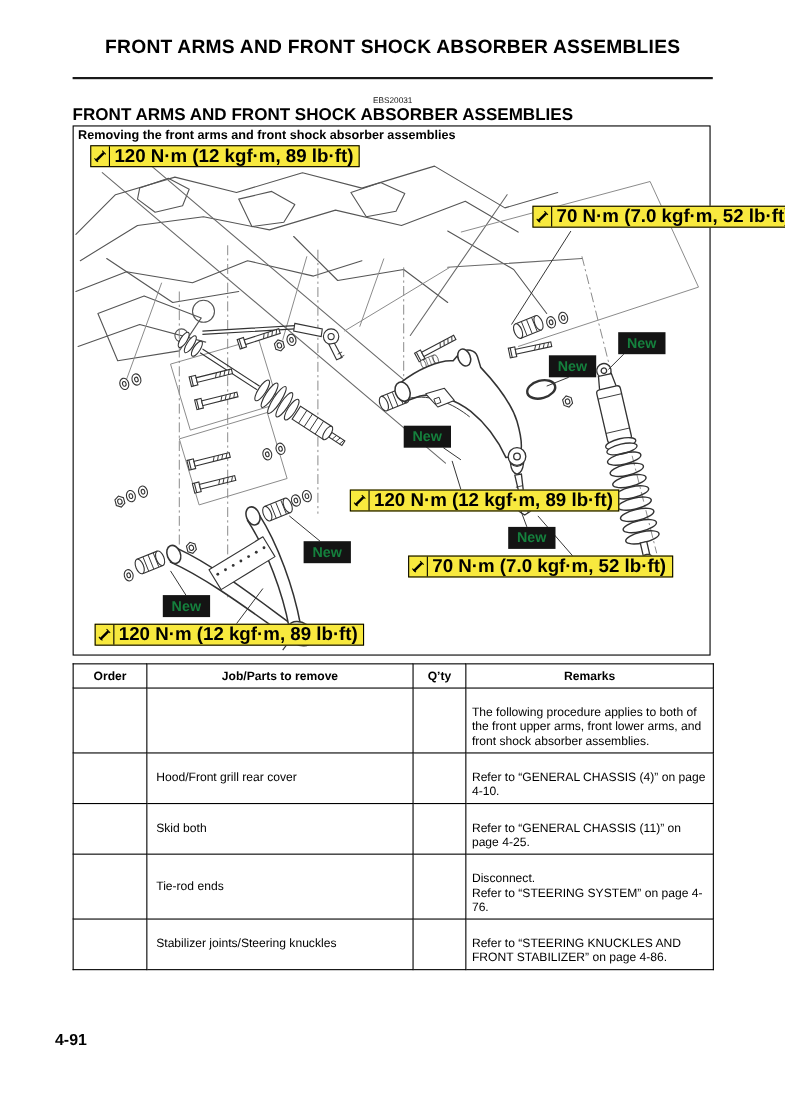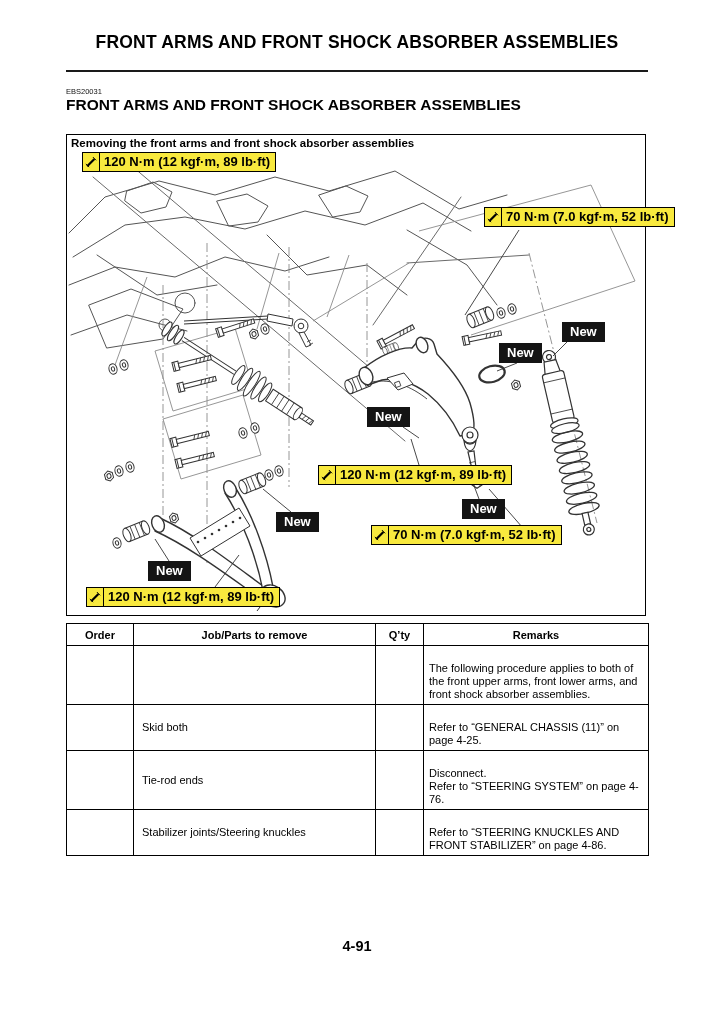--- a/index.html
+++ b/index.html
@@ -8,62 +8,62 @@
     font-family:"Liberation Sans", sans-serif; color:#000;
     overflow:hidden;
   }
   .content { position:absolute; left:66px; top:0; width:582px; }
 
   .header-title {
     margin:32px 0 0 0; font-size:17.5px; font-weight:bold;
     text-align:center; letter-spacing:0.2px; line-height:21px;
   }
   .rule { border:none; border-top:2.2px solid #1a1a1a; margin:17px 0 0 0; }
-  .section-code { margin-top:15px; font-size:7.5px; line-height:9px; color:#111; }
+  .section-code { margin-top:15px; font-size:7.5px; line-height:9px; color:#111;text-align:center; }
   .section-title { margin:0; font-size:15.5px; font-weight:bold; line-height:18px; }
 
   .figure-box {
-    position:relative; margin-top:20px; width:578px; height:480px;
+    position:relative; margin-top:0; width:578px; height:480px;
     border:1.6px solid #000;
   }
   .figure-title {
     position:absolute; top:2px; left:4px; z-index:3;
     font-size:11.5px; font-weight:bold;
   }
   .diagram-svg { position:absolute; left:0; top:0; z-index:1; }
 
   .torque-callout {
     position:absolute; z-index:4; display:flex; align-items:stretch;
-    height:18px; border:1.5px solid #000; font-weight:bold; font-size:13px;
+    height:18px; border:1.5px solid #000; font-weight:bold; font-size:17px;
     white-space:nowrap; line-height:18px;
   }
   .torque-callout .wrench {
     width:16px; border-right:1.5px solid #000;
     display:flex; align-items:center; justify-content:center;
   }
   .torque-callout .t-text { padding:0 5px 0 4px; }
 
   .new-label {
-    position:absolute; z-index:4; color:#ffffff; font-weight:bold;
+    position:absolute; z-index:4; color:#15803d; font-weight:bold;
     font-size:13px; line-height:17px; padding:1px 8px 2px 8px;
   }
 
   .manual-table {
     margin-top:7px; width:582px; border-collapse:collapse;
     table-layout:fixed; font-size:11px;
   }
   .manual-table th, .manual-table td { border:1.3px solid #000; }
   .manual-table th { font-size:11px; font-weight:bold; text-align:center; height:19px; padding:1px 2px;margin-top:24px; }
   .manual-table td { padding:2px 4px; line-height:13px; vertical-align:middle; }
   .manual-table td.col-job { padding-left:8px; }
   .manual-table td.col-remarks { vertical-align:top; padding:16px 4px 3px 5px; }
 
   .page-number {
-    position:absolute; left:66px; top:938px; width:582px;
-    text-align:center; font-size:14.5px; font-weight:bold;
+    position:absolute; left:50px; top:938px; width:582px;
+    font-size:14.5px; font-weight:bold;
   }
 </style>
 </head>
 <body>
 
 <div class="content">
 
   <h1 class="header-title">FRONT ARMS AND FRONT SHOCK ABSORBER ASSEMBLIES</h1>
   <hr class="rule">
 
@@ -350,20 +350,28 @@
         <tr>
           <td class="col-order"></td>
           <td class="col-job"></td>
           <td class="col-qty"></td>
           <td class="col-remarks">
             <div>The following procedure applies to both of the front upper arms, front lower arms, and front shock absorber assemblies.</div>
           </td>
         </tr>
         <tr>
           <td class="col-order"></td>
+          <td class="col-job">Hood/Front grill rear cover</td>
+          <td class="col-qty"></td>
+          <td class="col-remarks">
+            <div>Refer to “GENERAL CHASSIS (4)” on page 4-10.</div>
+          </td>
+        </tr>
+        <tr>
+          <td class="col-order"></td>
           <td class="col-job">Skid both</td>
           <td class="col-qty"></td>
           <td class="col-remarks">
             <div>Refer to “GENERAL CHASSIS (11)” on page 4-25.</div>
           </td>
         </tr>
         <tr>
           <td class="col-order"></td>
           <td class="col-job">Tie-rod ends</td>
           <td class="col-qty"></td>

